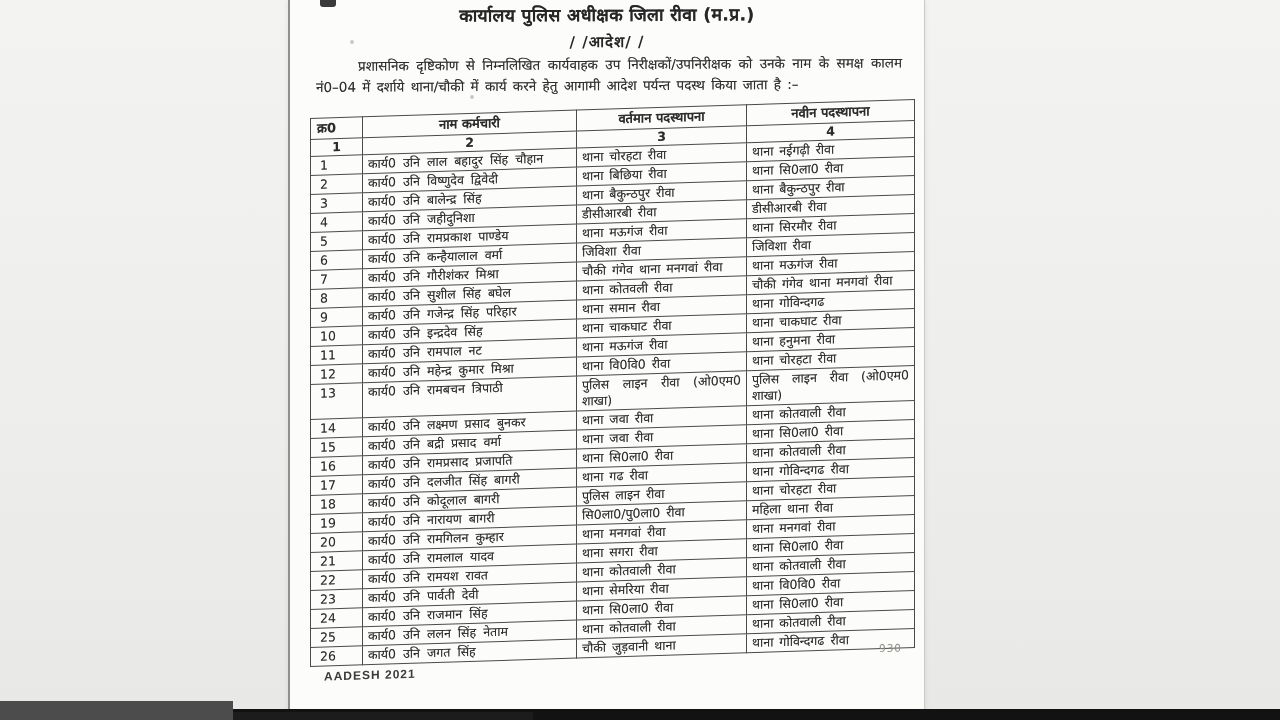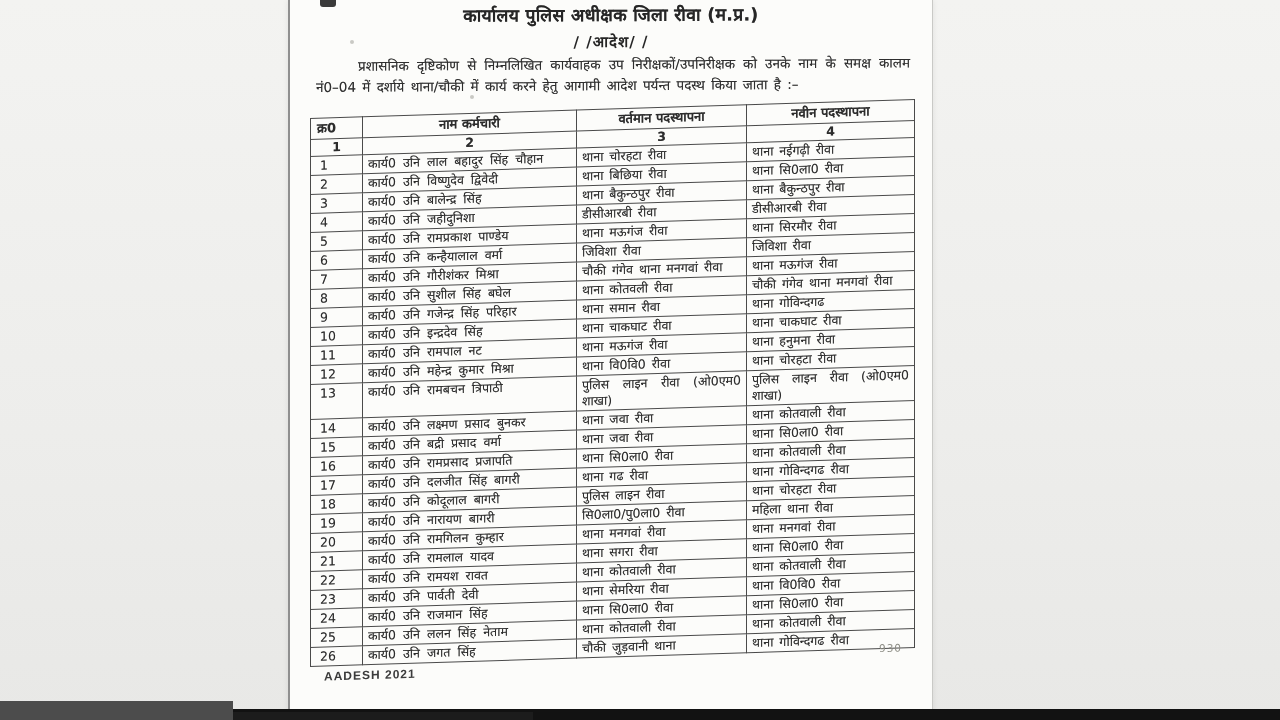--- a/index.html
+++ b/index.html
@@ -6,21 +6,20 @@
   body{
     width:1280px;height:720px;overflow:hidden;position:relative;
     background:linear-gradient(180deg,#f3f3f1 0%,#ededeb 60%,#e8e8e6 100%);
     font-family:"DejaVu Sans",sans-serif;
   }
   .sheet{
     position:absolute;left:288px;top:0;width:634px;height:720px;
     background:#fcfcfa;
     border-left:2px solid #8f8f8f;border-right:1px solid #c9c9c6;
     box-shadow:0 0 6px rgba(0,0,0,0.08);
-    padding-left:8px;
   }
   .notch{position:absolute;left:30px;top:0;width:16px;height:7px;background:#3a3a3a;border-radius:0 0 3px 3px;}
   .speck{position:absolute;width:4px;height:4px;border-radius:50%;background:#c9c9c4;}
   .doc-header{position:absolute;top:2px;left:0;right:0;text-align:center;color:#262626;transform:skewY(-0.25deg);}
   .doc-title{font-size:17.5px;font-weight:bold;letter-spacing:0.3px;text-shadow:0 0 0.5px rgba(20,20,20,0.45);}
   .doc-subtitle{font-size:15px;font-weight:bold;margin-top:5px;letter-spacing:1px;}
   .doc-para{
     position:absolute;top:56px;left:26px;right:22px;
     font-size:13.5px;line-height:1.58;color:#2e2e2e;
     text-align:justify;text-indent:42px;word-spacing:2px;

